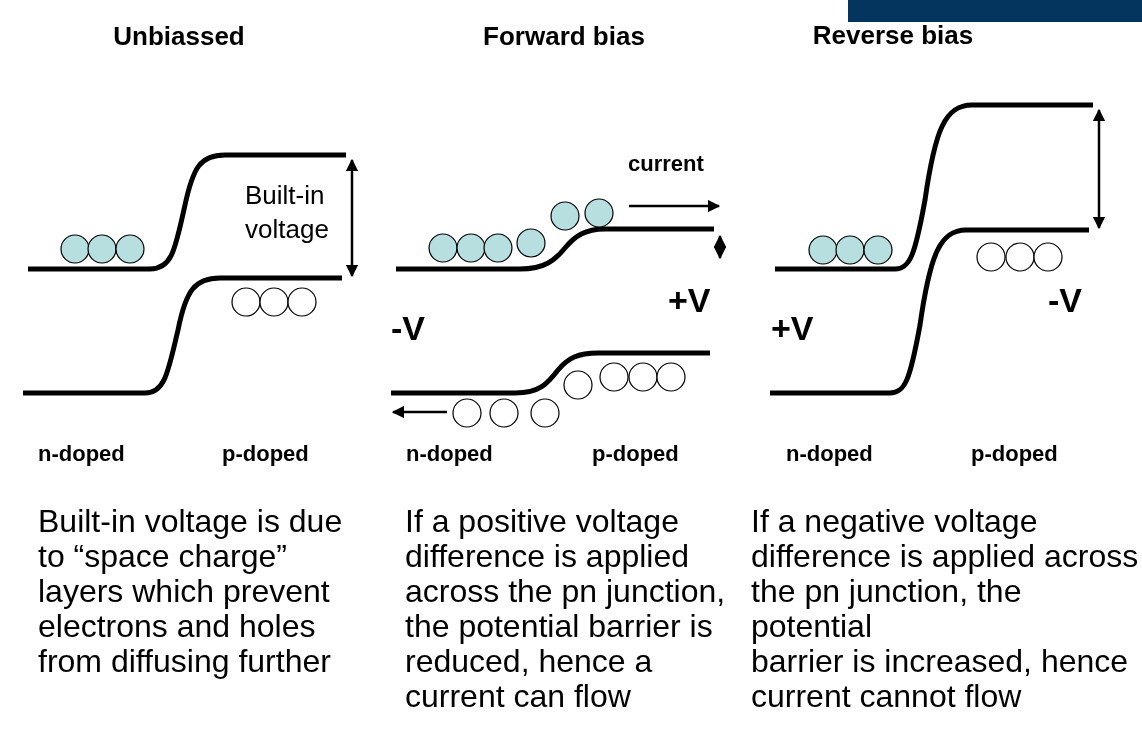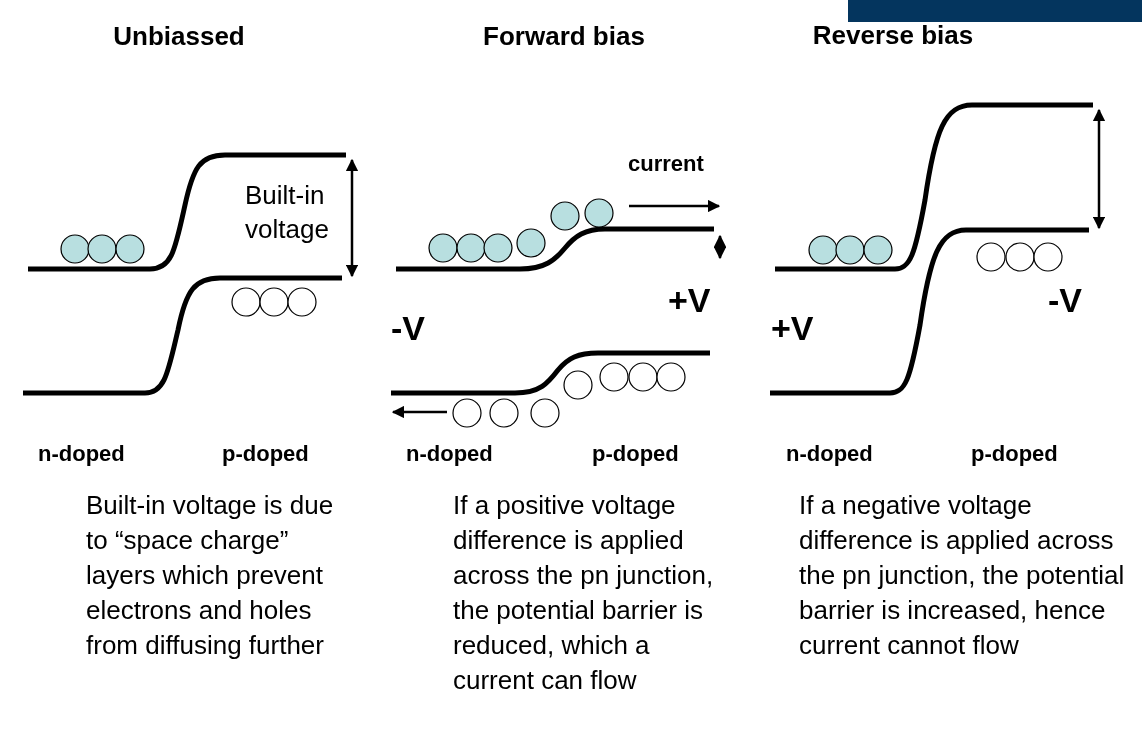--- a/index.html
+++ b/index.html
@@ -9,22 +9,22 @@
     svg#diagram { position: absolute; left: 0; top: 0; }
     .title { font-family: "Liberation Sans", sans-serif; font-weight: bold; font-size: 26px; }
     .region { font-family: "Liberation Sans", sans-serif; font-weight: bold; font-size: 22px; }
     .volt { font-family: "Liberation Sans", sans-serif; font-weight: bold; font-size: 34px; }
     .small-bold { font-family: "Liberation Sans", sans-serif; font-weight: bold; font-size: 22px; }
     .annot { font-family: "Liberation Sans", sans-serif; font-size: 26px; }
     .band { fill: none; stroke: #000; stroke-width: 5; stroke-linecap: butt; stroke-linejoin: round; }
     .arrow { stroke: #000; stroke-width: 2.5; fill: none; }
     .electron { fill: #b8dfe0; stroke: #000; stroke-width: 1.2; }
     .hole { fill: #ffffff; stroke: #000; stroke-width: 1.2; }
-    .caption { position: absolute; top: 488px; font-size: 26px; line-height: 35px;
-               font-family: "Liberation Sans", sans-serif; white-space: pre-line; margin-left: 48px; }
+    .caption { position: absolute; top: 504px; font-size: 32px; line-height: 35px;
+               font-family: "Liberation Sans", sans-serif; white-space: pre-line; }
   </style>
 </head>
 <body>
 
 <div id="banner" style="background: rgb(4, 53, 94);"></div>
 
 <svg id="diagram" width="1142" height="732" viewBox="0 0 1142 732">
   <defs>
     <marker id="ah" viewBox="0 0 10 10" refX="9" refY="5" markerWidth="5" markerHeight="5" orient="auto-start-reverse">
       <path d="M0,0 L10,5 L0,10 z" fill="#000"></path>
@@ -121,19 +121,19 @@
 
 <div class="caption" style="left:38px;">Built-in voltage is due
 to “space charge”
 layers which prevent
 electrons and holes
 from diffusing further</div>
 <div class="caption" style="left:405px;">If a positive voltage
 difference is applied
 across the pn junction,
 the potential barrier is
-reduced, which a
+reduced, hence a
 current can flow</div>
 <div class="caption" style="left:751px;">If a negative voltage
 difference is applied across
 the pn junction, the potential
 barrier is increased, hence
 current cannot flow</div>
 
 </body></html>

